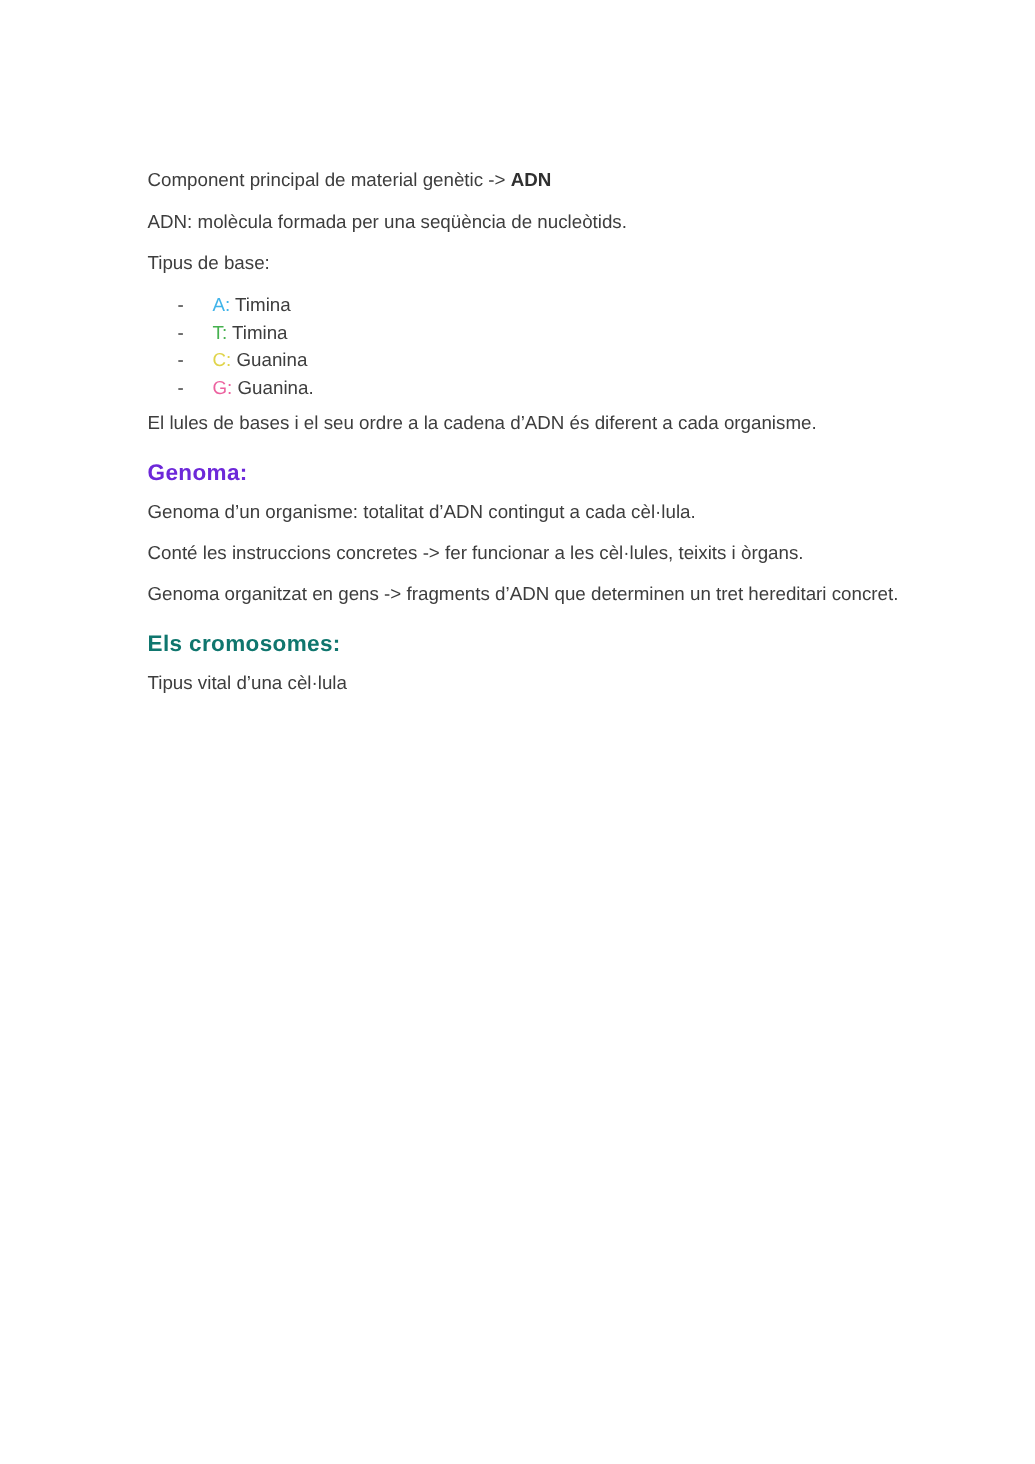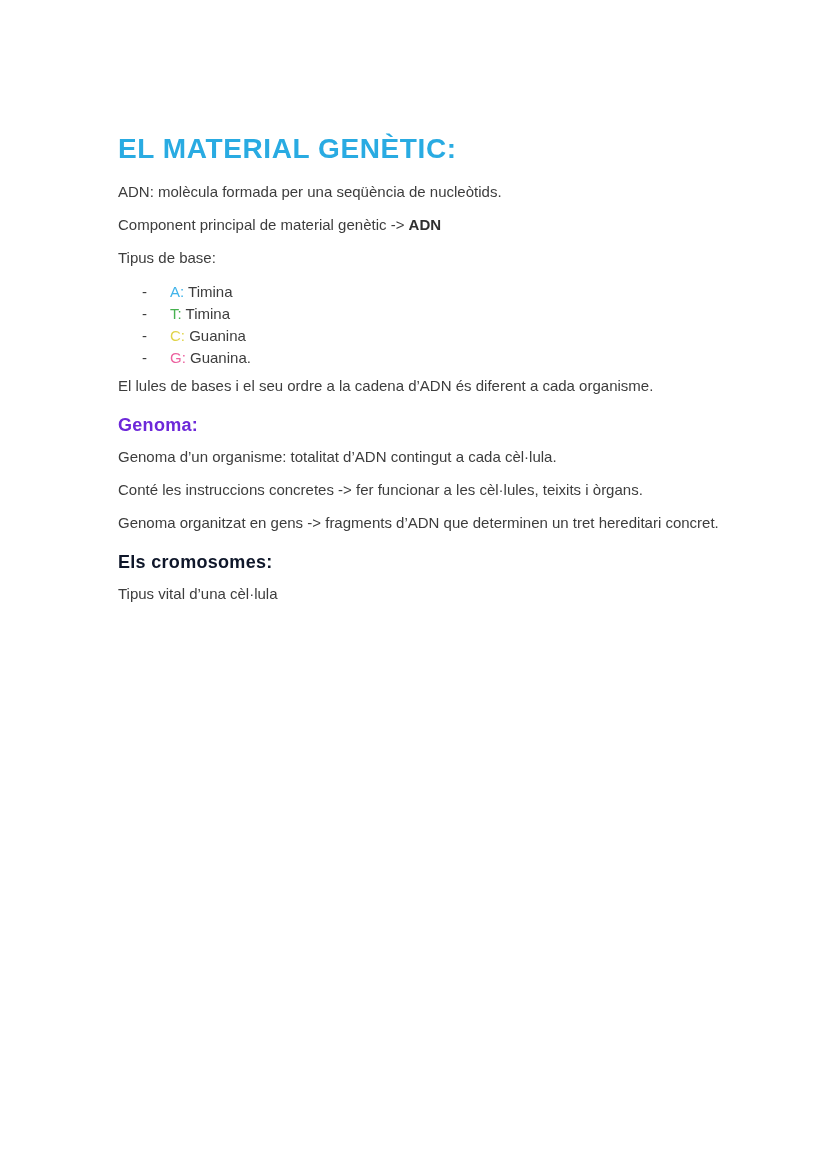--- a/index.html
+++ b/index.html
@@ -65,25 +65,24 @@
   }
   ul.base-list .base-letter {
     font-weight: 400;
   }
 </style>
 </head>
 <body>
 
 <div class="page-content">
 
-  <h1 class="doc-title" style="color: rgb(41, 171, 226);">EL MATERIAL GENÈTIC:</h1>
+
+  <p class="para"><span>Component principal de material genètic -&gt; </span><strong>ADN</strong></p>
 
   <p class="para">ADN: molècula formada per una seqüència de nucleòtids.</p>
-
-  <p class="para"><span>Component principal de material genètic -&gt; </span><strong>ADN</strong></p>
 
 
   <p class="para">Tipus de base:</p>
 
   <ul class="base-list">
     <li>
       <span class="dash">-</span>
       <span class="base-letter" style="color: rgb(65, 180, 234);">A:</span><span> Timina</span>
     </li>
     <li>
@@ -103,18 +102,18 @@
   <p class="para">El lules de bases i el seu ordre a la cadena d’ADN és diferent a cada organisme.</p>
 
   <h2 class="doc-subtitle" style="color: #6d28d9;">Genoma:</h2>
 
   <p class="para">Genoma d’un organisme: totalitat d’ADN contingut a cada cèl·lula.</p>
 
   <p class="para">Conté les instruccions concretes -&gt; fer funcionar a les cèl·lules, teixits i òrgans.</p>
 
   <p class="para">Genoma organitzat en gens -&gt; fragments d’ADN que determinen un tret hereditari concret.</p>
 
-  <h2 class="doc-subtitle" style="color: #0f172a;">Els cromosomes:</h2>
+  <h2 class="doc-subtitle" style="color: #0f766e;">Els cromosomes:</h2>
 
 
   <p class="para">Tipus vital d’una cèl·lula</p>
 
 </div>
 
 </body></html>

